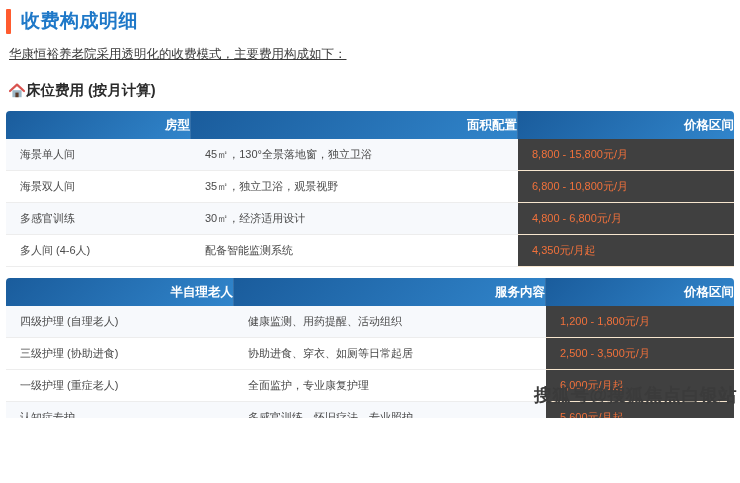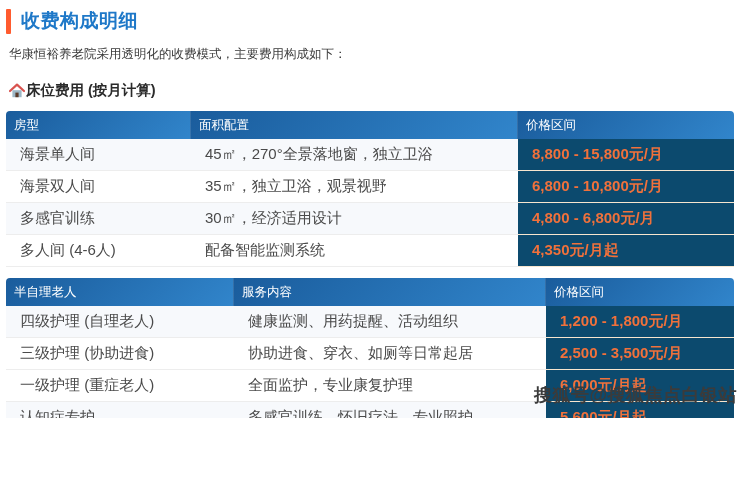--- a/index.html
+++ b/index.html
@@ -8,47 +8,47 @@
     position:relative;
     width:740px; height:418px;
     overflow:hidden;
     background:#ffffff;
     padding:6px 6px 0 6px;
     font-family:"Liberation Sans","DejaVu Sans",sans-serif;
   }
   .title-row { display:flex; align-items:center; gap:10px; margin-top:2px; }
   .title-bar { width:5px; height:25px; background:#ff5b2e; border-radius:1px; flex:0 0 auto; }
   .page-title { font-size:19px; font-weight:bold; color:#1e78c8; letter-spacing:0.5px; }
-  .intro { font-size:12.5px; color:#3a3a3a; margin:12px 0 0 3px; }
+  .intro { font-size:12.5px; color:#3a3a3a; margin:12px 0 0 3px;text-decoration:underline; }
   .section-head {
     display:flex; align-items:center; gap:1px;
     margin:18px 0 0 3px;
     font-size:14.5px; font-weight:bold; color:#2b2b2b;
   }
   .section-head .icon { display:inline-flex; width:16px; height:16px; flex:0 0 auto; }
   table { width:100%; border-collapse:separate; border-spacing:0; margin-top:11px; table-layout:fixed; }
   th {
     background:linear-gradient(135deg,#1a5c9c 0%,#3185cb 100%);
-    color:#ffffff; font-size:12.5px; font-weight:normal;
-    text-align:left; height:28px; padding:0 0 0 8px;
+    color:#ffffff; font-size:12.5px; font-weight:bold;
+    text-align:right; height:28px; padding:0 0 0 8px;
     border-right:1px solid rgba(255,255,255,0.12);
   }
   th:first-child { border-radius:4px 0 0 0; }
   th:last-child  { border-radius:0 4px 0 0; border-right:none; }
   td {
-    height:32px; font-size:15px; color:#4a4a4a;
+    height:32px; font-size:11px; color:#4a4a4a;
     padding:0 0 0 14px;
     border-bottom:1px solid #ededed;
     background:#ffffff;
     white-space:nowrap; overflow:hidden;
   }
   tr.odd td { background:#f7f9fc; }
   td.price, tr.odd td.price {
-    background:#0c4a6e;
-    color:#f1713b; font-weight:bold;
+    background:#404040;
+    color:#f1713b; font-weight:normal;
     border-bottom:1px solid #f7e6cf;
   }
   .watermark {
     position:absolute; right:3px; bottom:11px;
     font-size:18px; font-weight:bold; color:#3b3b3b;
     letter-spacing:0.5px; z-index:9;
   }
 </style>
 </head>
 <body>
@@ -82,21 +82,21 @@
     <thead>
       <tr>
         <th>房型</th>
         <th>面积配置</th>
         <th>价格区间</th>
       </tr>
     </thead>
     <tbody>
       <tr class="odd">
         <td>海景单人间</td>
-        <td>45㎡，270°全景落地窗，独立卫浴</td>
+        <td>45㎡，130°全景落地窗，独立卫浴</td>
         <td class="price">8,800 - 15,800元/月</td>
       </tr>
       <tr>
         <td>海景双人间</td>
         <td>35㎡，独立卫浴，观景视野</td>
         <td class="price">6,800 - 10,800元/月</td>
       </tr>
       <tr class="odd">
         <td>多感官训练</td>
         <td>30㎡，经济适用设计</td>

